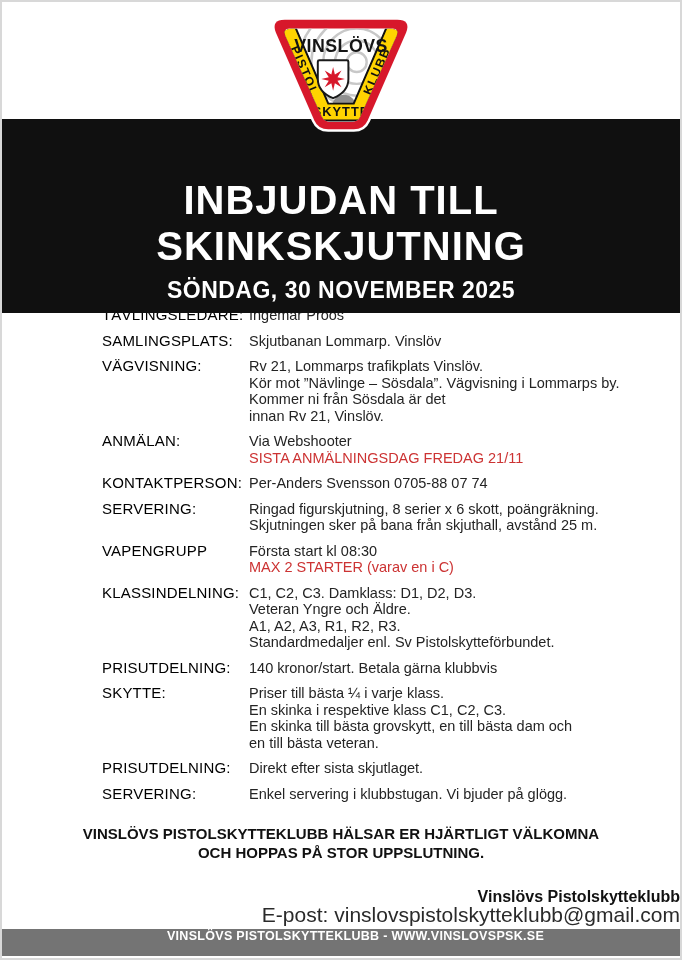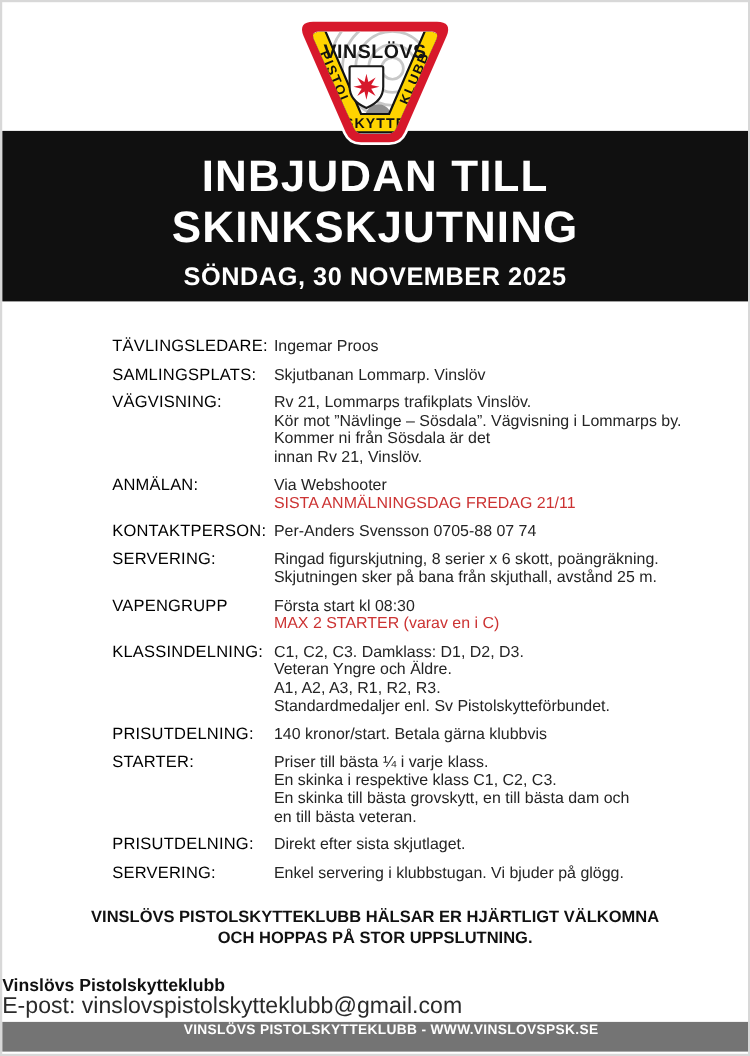--- a/index.html
+++ b/index.html
@@ -17,36 +17,36 @@
   .poster{
     position:relative;width:682px;height:960px;box-sizing:border-box;
     background:#fff;border:2px solid #d8d8d8;overflow:hidden;
   }
   
   .logo-wrap{position:absolute;top:14px;left:50%;transform:translateX(-50%);z-index:2;width:150px;height:118px;}
   .logo-wrap svg{display:block;width:100%;height:100%;}
   .logo-club-text{font-family:"Liberation Sans",sans-serif;font-weight:bold;}
   
   .banner{
-    position:absolute;top:117px;left:0;right:0;height:155px;background:var(--banner-bg);
+    position:absolute;top:117px;left:0;right:0;height:194px;background:var(--banner-bg);
     display:flex;flex-direction:column;align-items:center;justify-content:flex-end;
     padding-bottom:10px;box-sizing:border-box;z-index:1;
   }
   .banner .title{color:#fff;font-weight:bold;font-size:40px;line-height:46px;letter-spacing:1px;text-align:center;}
   .banner .date{color:#fff;font-weight:bold;font-size:23px;line-height:26px;letter-spacing:.5px;margin-top:8px;}
   
   .details{position:absolute;top:305px;left:100px;right:40px;}
   .row{display:flex;margin-bottom:9px;}
   .row .label{flex:0 0 147px;font-weight:normal;font-size:15px;line-height:16.5px;color:#000;letter-spacing:.2px;}
   .row .content{flex:1;}
   .row .line{font-size:14.5px;line-height:16.5px;white-space:nowrap;color:#242424;}
   .row .line.alert{color:var(--alert);font-weight:normal;}
   
   .closing{position:absolute;top:822px;left:0;right:0;text-align:center;font-weight:bold;font-size:15px;line-height:19px;color:#111;}
-  .contact{position:absolute;top:886px;left:0;right:0;text-align:left;}
+  .contact{position:absolute;top:886px;left:0;right:0;text-align:right;}
   .contact .club{font-weight:bold;font-size:16px;line-height:18px;color:#111;}
   .contact .email{font-size:21px;line-height:18px;color:#2a2a2a;}
   
   .footerbar{
     position:absolute;left:0;right:0;bottom:2px;height:27px;background:var(--footer-bg);
     display:flex;align-items:flex-start;justify-content:center;padding-left:29px;
   }
   .footerbar .ftext{color:#fff;font-weight:bold;font-size:12.5px;letter-spacing:.3px;}
 </style>
 </head>
@@ -157,21 +157,21 @@
           <div class="line">Standardmedaljer enl. Sv Pistolskytteförbundet.</div>
         </div>
       </div>
       <div class="row">
         <div class="label">PRISUTDELNING:</div>
         <div class="content">
           <div class="line">140 kronor/start. Betala gärna klubbvis</div>
         </div>
       </div>
       <div class="row">
-        <div class="label">STARTER:</div>
+        <div class="label">SKYTTE:</div>
         <div class="content">
           <div class="line">Priser till bästa ¼  i varje klass.</div>
           <div class="line">En skinka i respektive klass C1, C2, C3.</div>
           <div class="line">En skinka till bästa grovskytt, en till bästa dam och</div>
           <div class="line">en till bästa veteran.</div>
         </div>
       </div>
       <div class="row">
         <div class="label">PRISUTDELNING:</div>
         <div class="content">

